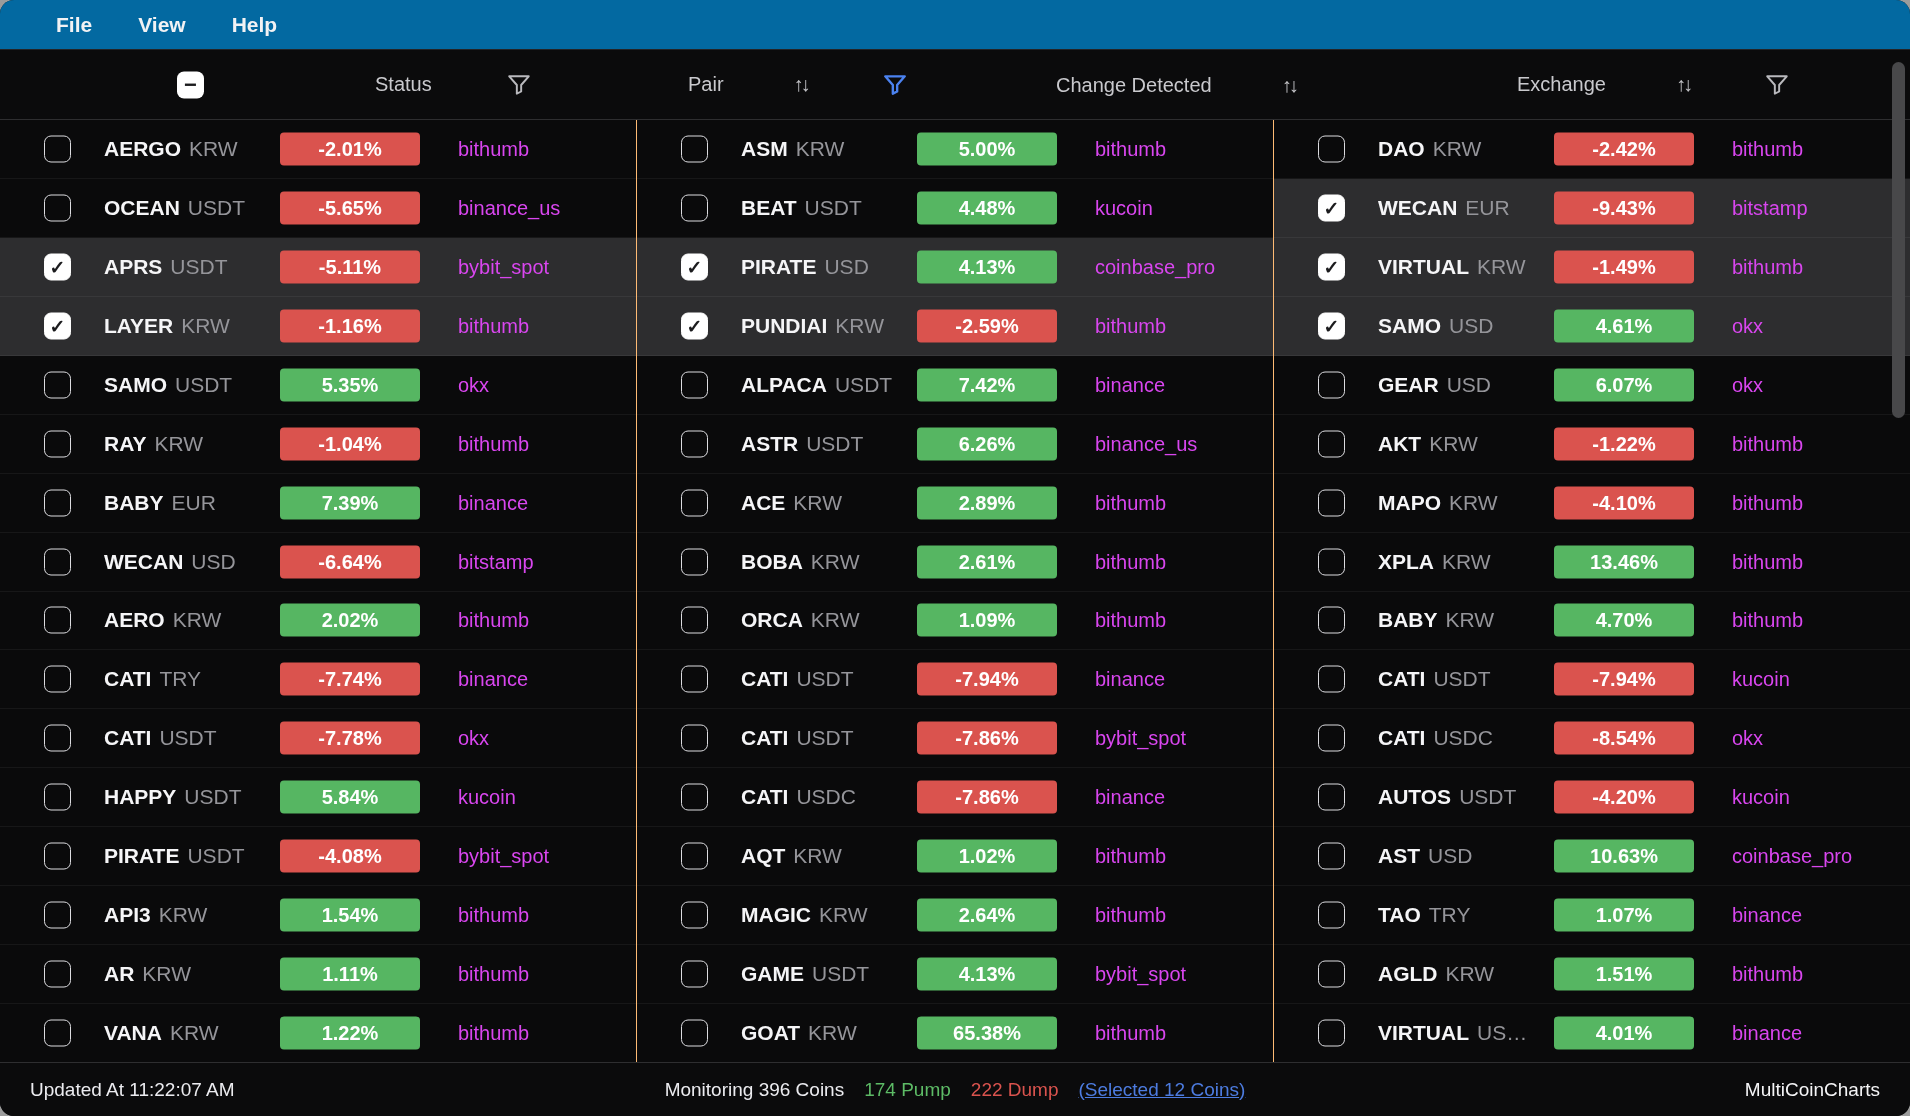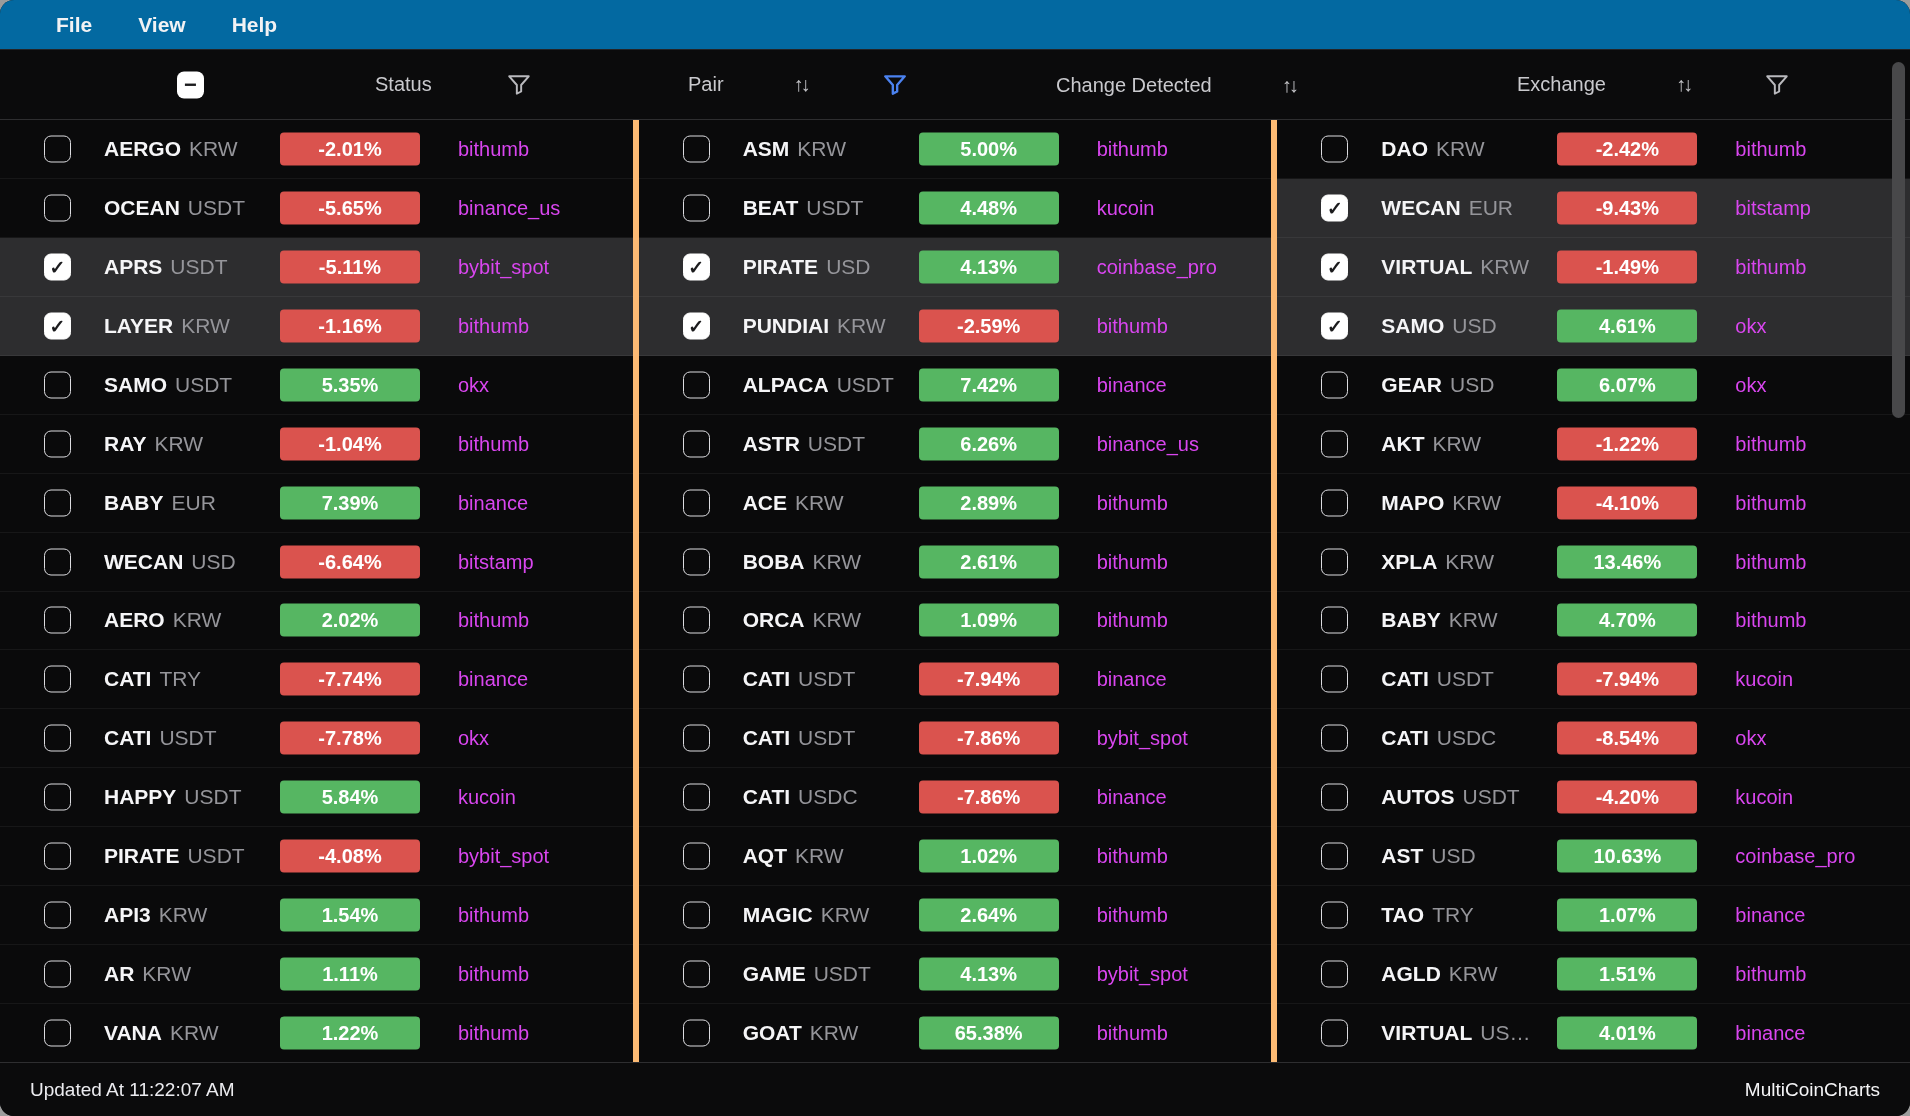--- a/index.html
+++ b/index.html
@@ -37,21 +37,21 @@
   .funnel.blue svg { stroke:var(--accent-blue,#4b82f0); stroke-width:2.2; }
   .select-all {
     position:absolute; left:177px; top:50%; transform:translateY(-50%);
     width:27px; height:27px; border-radius:7px; background:#ffffff;
     display:flex; align-items:center; justify-content:center;
     color:#1b1b1d; font-size:22px; font-weight:700; line-height:1;
   }
   
   .list { display:flex; height:942px; background:#0a0a0b; }
   .col { flex:1 1 0; display:flex; flex-direction:column; min-width:0; }
-  .col.divider { border-right:6px solid #fdba74; }
+  .col.divider { border-right:1px solid #fdba74; }
   .row { flex:1 1 0; position:relative; border-bottom:1px solid rgba(255,255,255,0.055); }
   .row:last-child { border-bottom:none; }
   .row.checked { background:#2d2d2f; }
   .row > * { position:absolute; top:50%; transform:translateY(-50%); }
   .cb {
     left:44px; width:27px; height:27px; border-radius:7px;
     border:1.5px solid #dcdce0; background:transparent;
     display:flex; align-items:center; justify-content:center;
   }
   .row.checked .cb { background:#ffffff; border-color:#ffffff; }
@@ -625,16 +625,22 @@
     <span class="badge up">4.01%</span>
     <span class="exch">binance</span>
   </div>
       </div>
   </div>
 
   <div class="scroll-thumb"></div>
 
   <div class="footer">
     <span>Updated At 11:22:07 AM</span>
+    <span class="footer-center">
+      <span>Monitoring 396 Coins</span>
+      <span class="pump">174 Pump</span>
+      <span class="dump">222 Dump</span>
+      <span class="sel-link">(Selected 12 Coins)</span>
+    </span>
     <span class="brand">MultiCoinCharts</span>
   </div>
 
 </div>
 
 </body></html>

